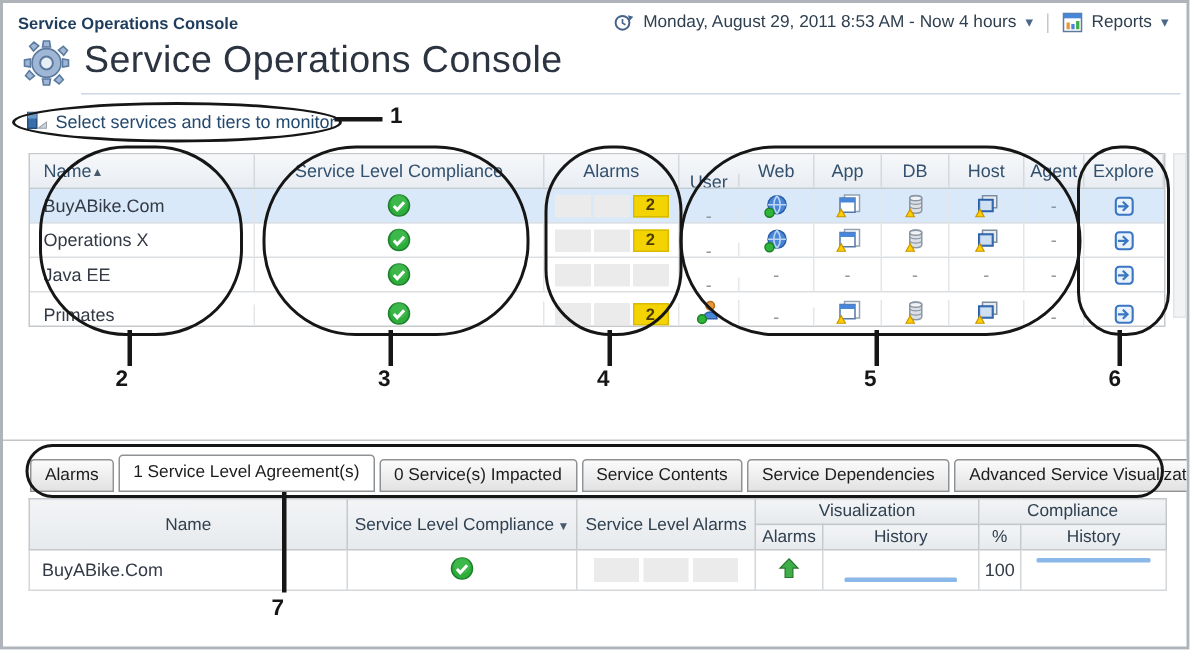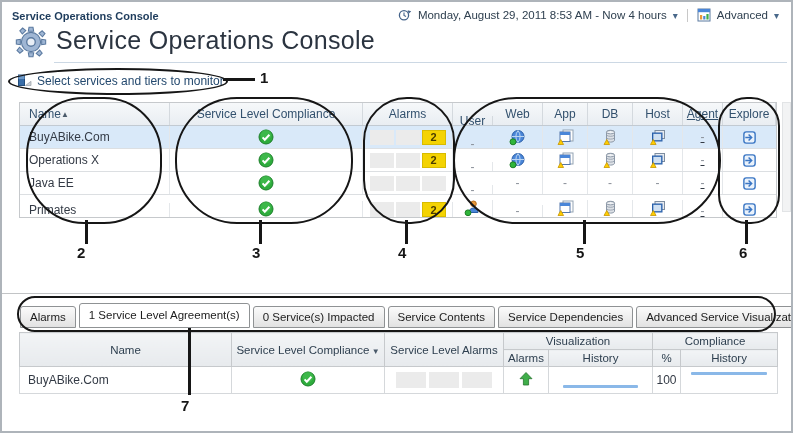--- a/index.html
+++ b/index.html
@@ -32,21 +32,21 @@
   .tr.head{background:linear-gradient(#f6f8fa,#e9edf2);color:#33516e;border-bottom:1px solid #c2cad2;}
   .tr.selected{background:#d9e9f9;}
   .c{display:flex;align-items:center;justify-content:center;border-right:1px solid #e4e7ea;
      box-sizing:border-box;overflow:hidden;}
   .tr.head .c{border-right:1px solid #d4d9de;}
   .c:last-child{border-right:none;}
   .c.name{width:150px;justify-content:flex-start;padding-left:9px;}
   .c.slc{width:193px;}
   .c.alarms{width:90px;gap:2px;}
   .c.user{width:40px;margin-top:13px;}  .c.web{width:50px;}  .c.app{width:45px;}
-  .c.db{width:45px;}   .c.host{width:50px;} .c.agent{width:40px;text-decoration:underline;}
+  .c.db{width:45px;}   .c.host{width:50px;} .c.agent{width:40px;}
   .c.explore{flex:1;}
   .sort-asc::after{content:" ▲";font-size:8px;color:#4a5a6a;}
   .sort-desc::after{content:" ▼";font-size:8px;color:#4a5a6a;}
 
   .abox{width:24px;height:15px;background:#ebebeb;display:flex;align-items:center;
         justify-content:center;font-size:11px;color:#3a3000;box-sizing:border-box;}
   .abox:not(:empty){background:#f4d303;border:1px solid #d8bb00;font-weight:bold;color:#4a3c00;}
   .ic{display:inline-flex;align-items:center;justify-content:center;line-height:0;}
   .dash{color:#8a9099;font-size:12px;line-height:1;}
   .svc-scrollbar{position:absolute;top:100px;left:780px;width:9px;height:110px;background:#f2f3f4;
@@ -119,21 +119,21 @@
     <span class="vsep"></span>
     <span class="ic">
       <svg width="14" height="14" viewBox="0 0 14 14">
           <rect x="1" y="1" width="12" height="12" fill="#fff" stroke="#5b7aa0"></rect>
           <rect x="1" y="1" width="12" height="3.2" fill="#4a86d8"></rect>
           <rect x="3" y="7" width="2.2" height="4.5" fill="#e8973a"></rect>
           <rect x="6.2" y="8" width="2.2" height="3.5" fill="#4a86d8"></rect>
           <rect x="9.4" y="6" width="2.2" height="5.5" fill="#3fae49"></rect>
         </svg>
     </span>
-    <span style="cursor:pointer;">Advanced</span>
+    <span style="cursor:pointer;">Reports</span>
     <span class="caret"></span>
   </div>
 
   <span class="gear ic">
     <svg width="32" height="32" viewBox="0 0 24 24">
         <g fill="#9fb6d4" stroke="#5b7aa0" stroke-width="0.8">
           <path d="M10.5 1h3l.5 3h-4zM10.5 23h3l.5-3h-4zM1 10.5v3l3 .5v-4zM23 10.5v3l-3 .5v-4zM3.6 3.6l2.1-2.1 2.4 1.9-2.6 2.6zM20.4 20.4l-2.1 2.1-2.4-1.9 2.6-2.6zM20.4 3.6l2.1 2.1-1.9 2.4-2.6-2.6zM3.6 20.4l-2.1-2.1 1.9-2.4 2.6 2.6z"></path>
           <circle cx="12" cy="12" r="7.2"></circle>
         </g>
         <circle cx="12" cy="12" r="3.2" fill="#e8eef6" stroke="#5b7aa0"></circle>

